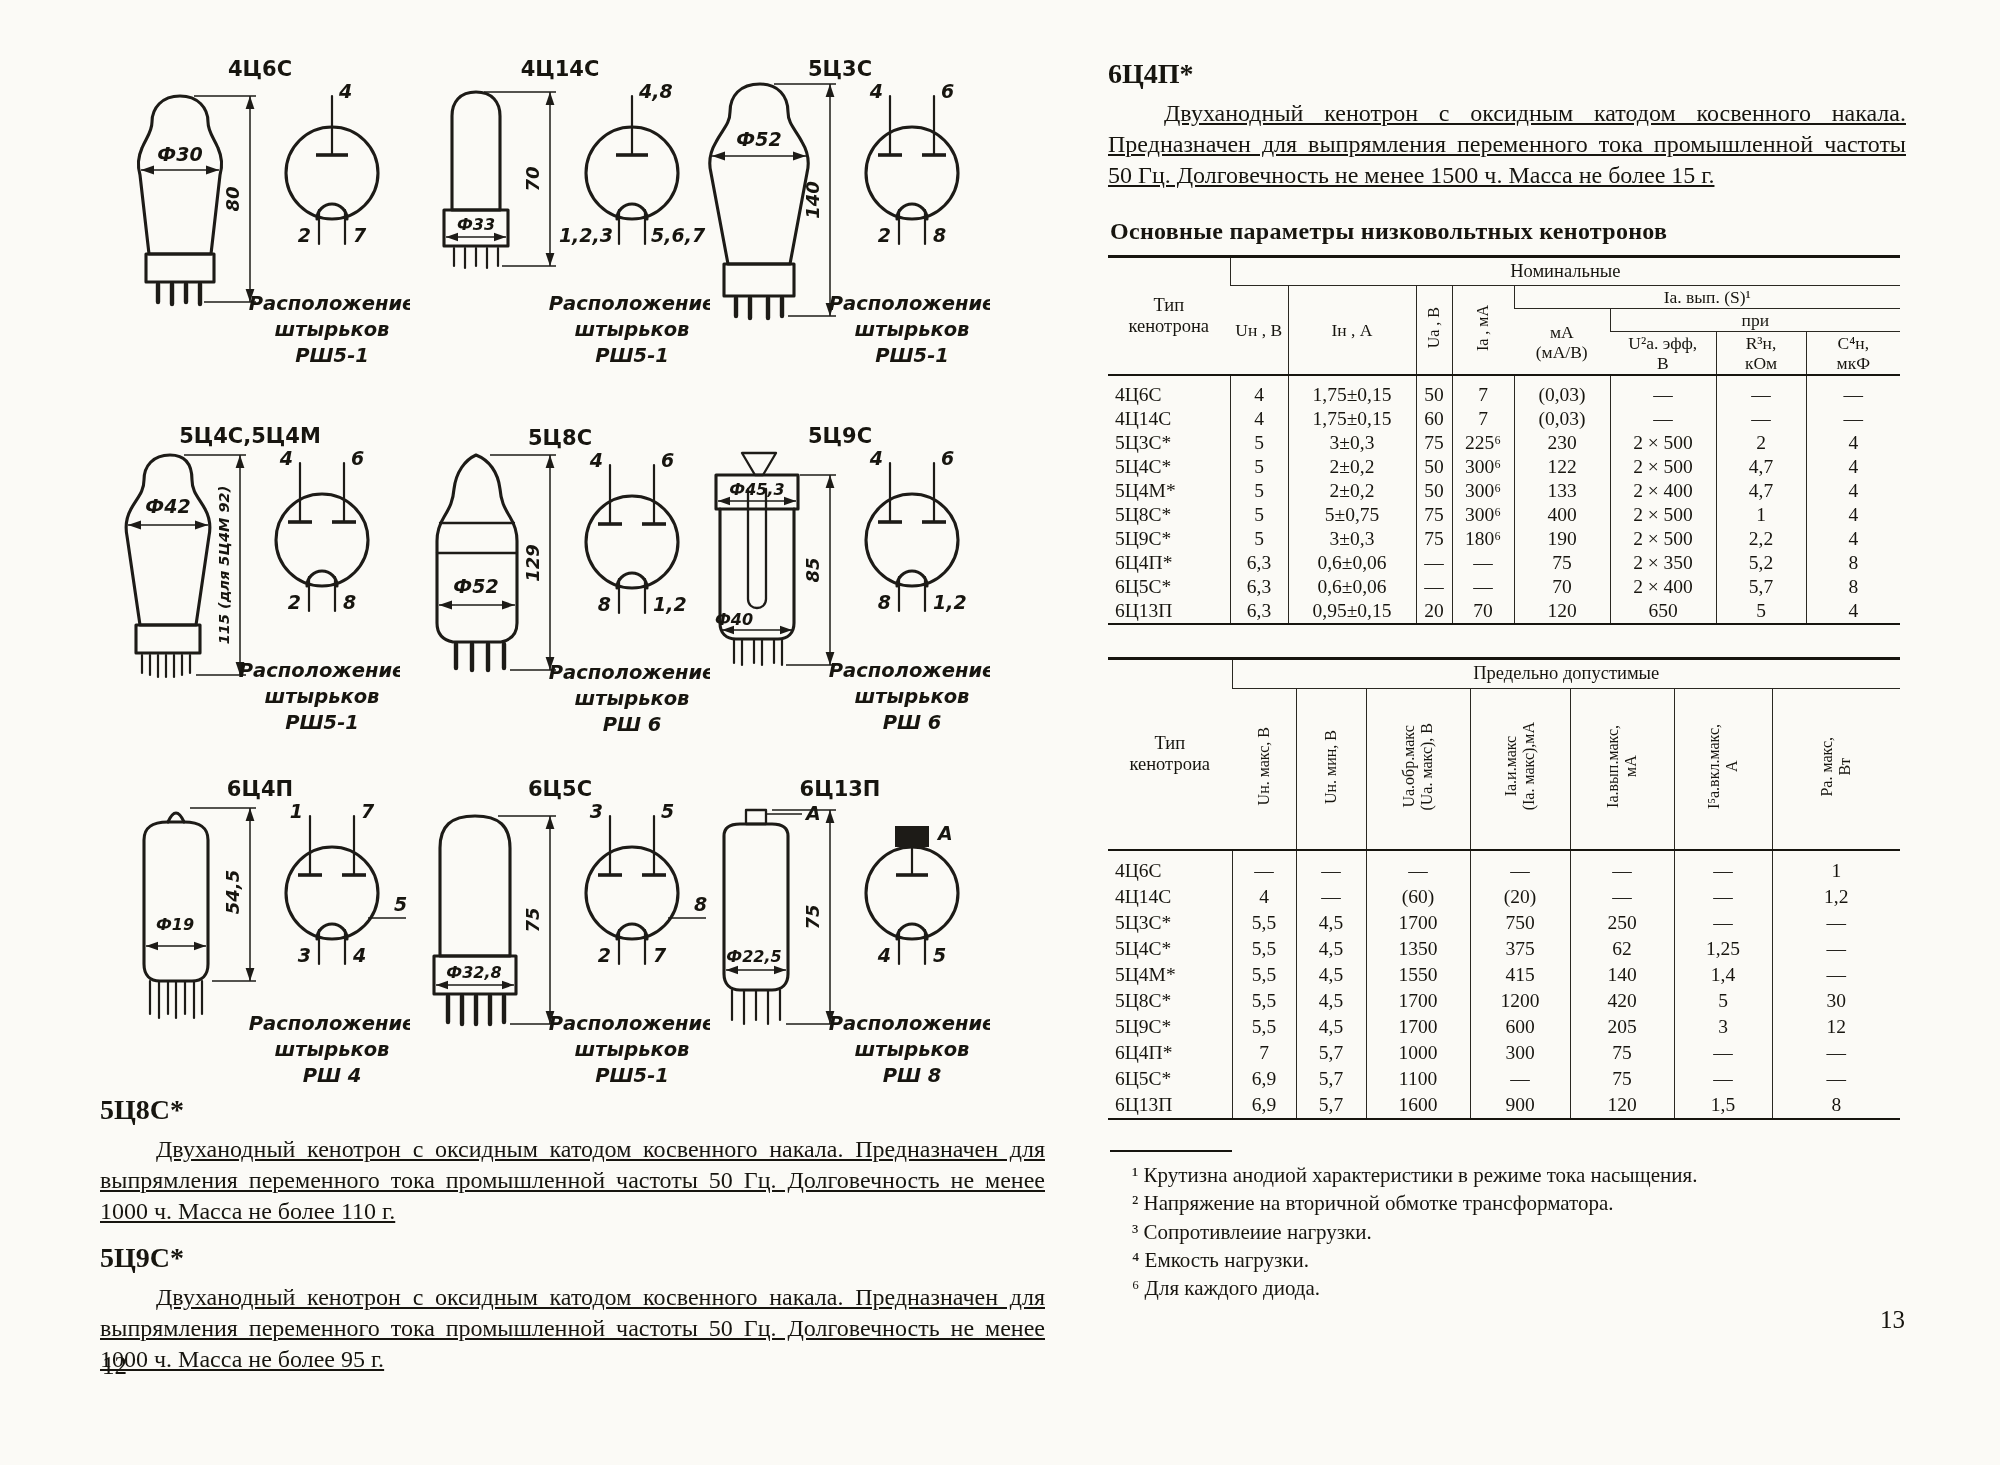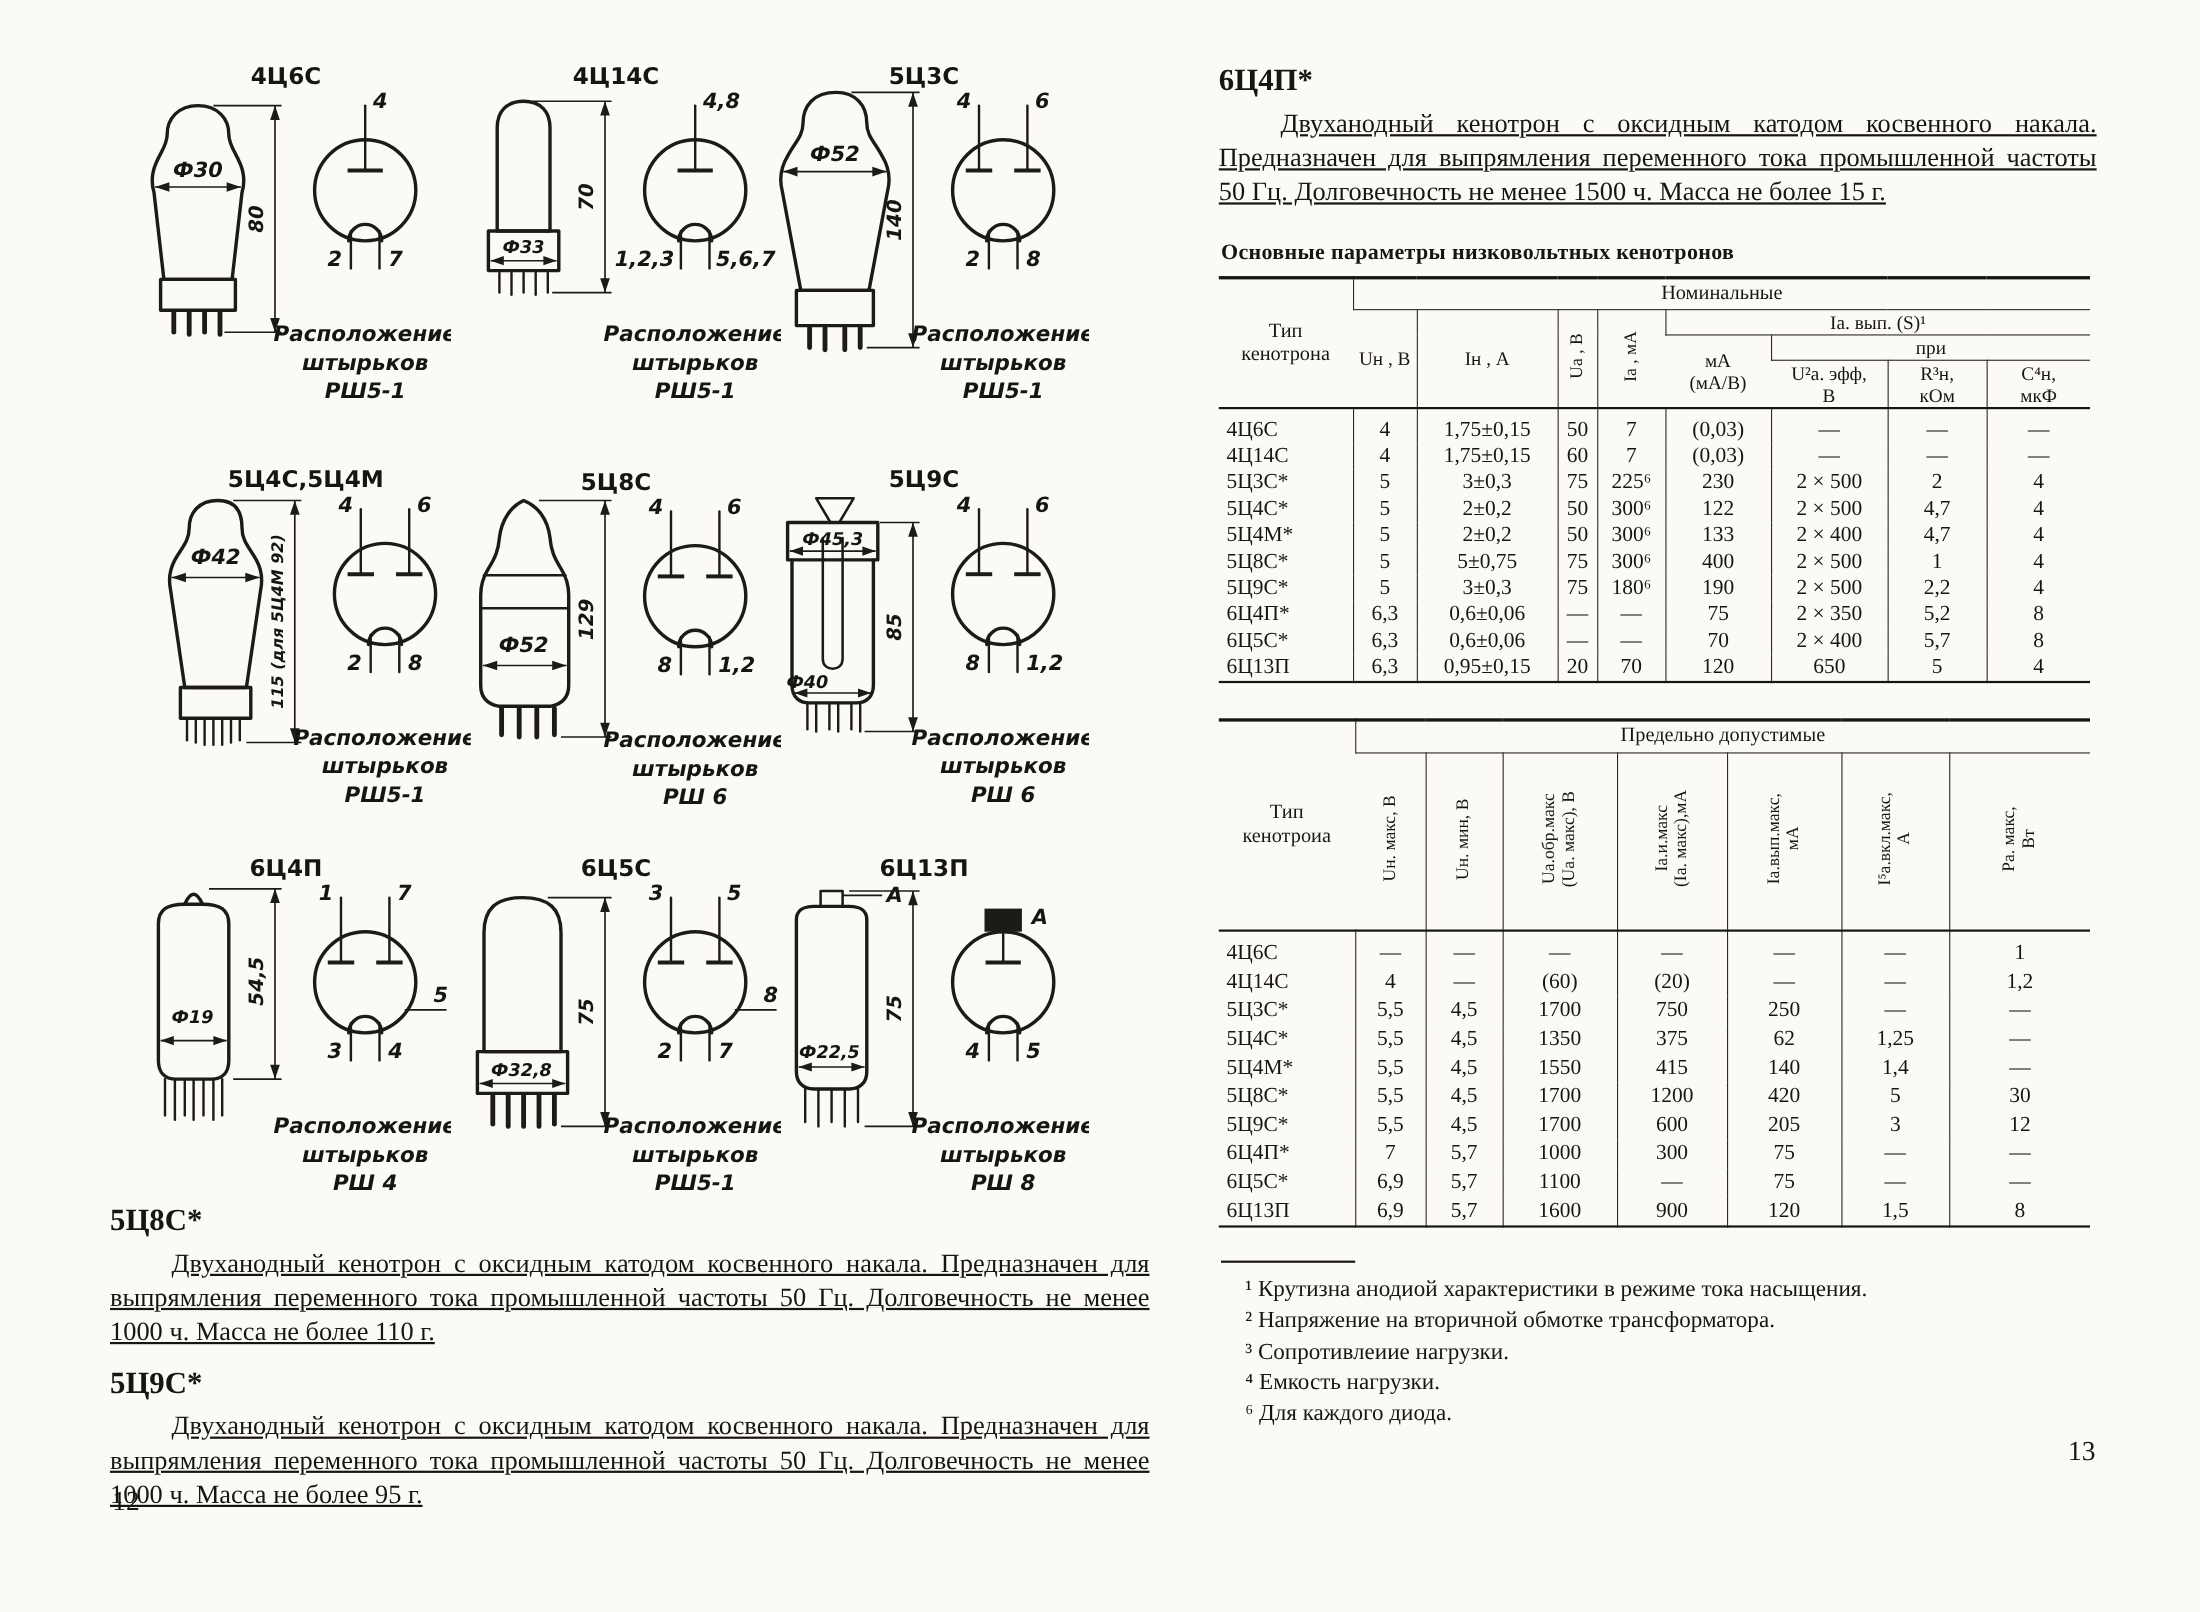--- a/index.html
+++ b/index.html
@@ -21,21 +21,21 @@
   .an{font:italic bold 19px "DejaVu Sans",sans-serif;}
   .an2{font:italic bold 16px "DejaVu Sans",sans-serif;}
   .cap{font:italic bold 19.5px "DejaVu Sans",sans-serif;}
   .dim{font:italic bold 18px "DejaVu Sans",sans-serif;}
   .dims{font:italic bold 14.5px "DejaVu Sans",sans-serif;}
   
   .textcol{position:absolute;}
   .tube-head{font-weight:bold;font-size:28px;margin:0 0 8px 0;}
   .body-par{font-size:24px;line-height:1.3;text-align:justify;text-indent:56px;margin:0 0 14px 0;text-decoration:underline;}
   .pagenum{position:absolute;font-size:25px;}
-  .tbl-title{font-weight:bold;font-size:20px;letter-spacing:.3px;margin:26px 0 10px 2px;}
+  .tbl-title{font-weight:bold;font-size:24px;letter-spacing:.3px;margin:26px 0 10px 2px;}
   
   .ptable{border-collapse:collapse;width:792px;table-layout:fixed;
           border-top:3px solid #17150f;border-bottom:2.6px solid #17150f;}
   .ptable th,.ptable td{border-left:1.5px solid #2b2822;padding:1px 3px;text-align:center;
           font-weight:normal;vertical-align:middle;}
   .ptable th{font-size:17.5px;line-height:1.15;}
   .ptable td{font-size:19.5px;}
   .ptable th:first-child,.ptable td:first-child{border-left:none;}
   .ptable thead{border-bottom:2.6px solid #17150f;}
   th.gh{border-bottom:1.5px solid #2b2822;font-size:18.5px;padding:3px 0;}
@@ -168,21 +168,21 @@
         <text class="an" x="251" y="40" text-anchor="start">6</text>
         <text class="an" x="201" y="184" text-anchor="end">2</text>
         <text class="an" x="243" y="184" text-anchor="start">8</text>
       </g>
       <text class="cap" x="222" y="252" text-anchor="middle">Расположение</text>
       <text class="cap" x="222" y="278" text-anchor="middle">штырьков</text>
       <text class="cap" x="222" y="304" text-anchor="middle">РШ5-1</text>
     </svg>
   </div>
 
-  <div class="dg" style="left:128px;top:425px;">
+  <div class="dg" style="left:100px;top:425px;">
     <svg width="300" height="345" viewBox="0 0 300 345">
       <text class="ttl" x="150" y="18" text-anchor="middle">5Ц4С,5Ц4М</text>
       <g>
         <path class="o" d="M70,30 C53,30 44,41 44,55 C44,67 37,73 31,84 C26,93 25,101 27,111 L40,200 L96,200 L109,111 C111,101 110,93 105,84 C99,73 92,67 92,55 C92,41 87,30 70,30 Z"></path>
         <path class="o" d="M36,200 H100 V228 H36 Z"></path>
         <line class="p" x1="42" y1="230" x2="42" y2="248"></line>
           <line class="p" x1="50" y1="230" x2="50" y2="250"></line>
         <line class="p" x1="58" y1="230" x2="58" y2="252"></line>
           <line class="p" x1="66" y1="230" x2="66" y2="252"></line>
         <line class="p" x1="74" y1="230" x2="74" y2="252"></line>

